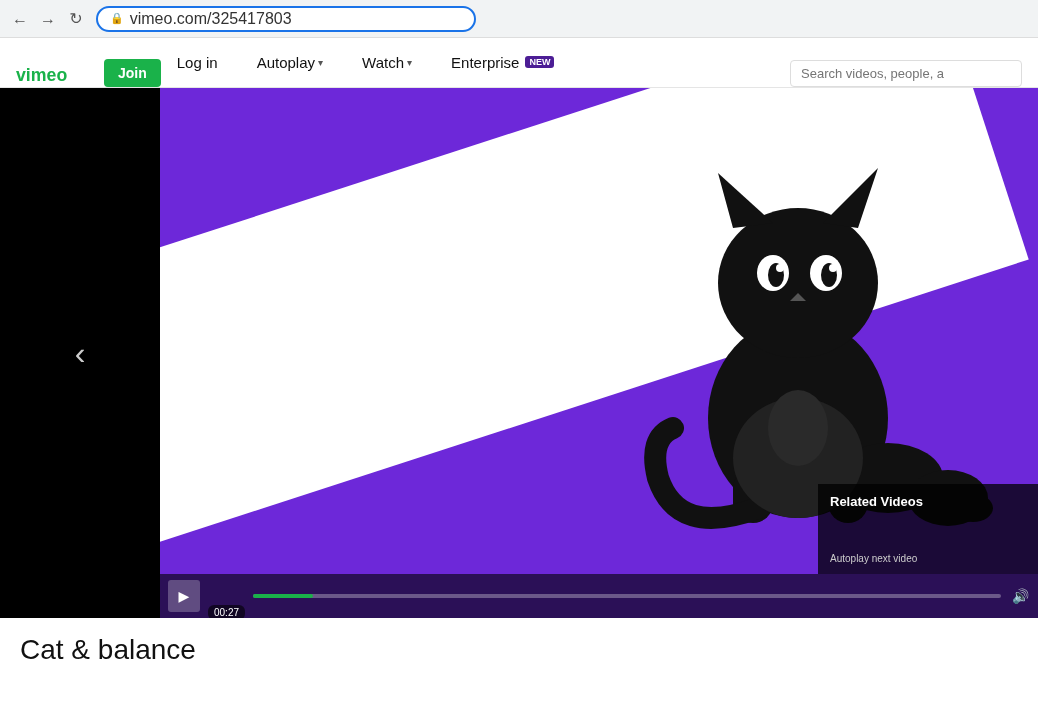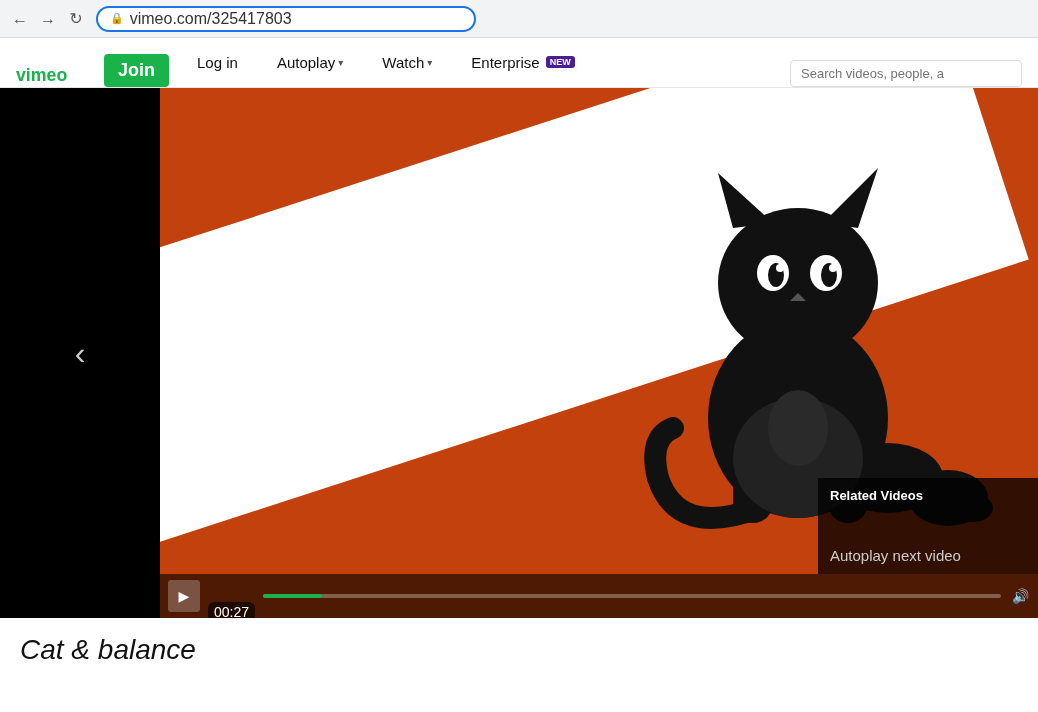--- a/index.html
+++ b/index.html
@@ -75,24 +75,24 @@
     .vimeo-logo svg {
       width: 72px;
       height: 24px;
     }
     .join-btn {
       background: #1ab24a;
       color: #fff;
       border: none;
       border-radius: 4px;
       padding: 6px 14px;
-      font-size: 18px;
+      font-size: 14px;
       font-weight: 600;
       cursor: pointer;
-      margin-right: 16px;
+      margin-right: 4px;
     }
     .nav-links {
       display: flex;
       align-items: center;
       gap: 15px;
       flex: 1;
     }
     .nav-link {
       color: #111;
       text-decoration: none;
@@ -168,21 +168,21 @@
       background: #f5c000;
       min-height: 530px;
       overflow: hidden;
     }
 
     
     .video-scene {
       width: 100%;
       height: 100%;
       position: relative;
-      background: #c2410c;
+      background: #6d28d9;
     }
 
     
     .diagonal-stripe {
       position: absolute;
       bottom: 60px;
       left: -50px;
       width: 110%;
       height: 280px;
       background: #fff;
@@ -212,21 +212,21 @@
       cursor: pointer;
       display: flex;
       align-items: center;
       justify-content: center;
       color: #fff;
       font-size: 14px;
     }
     .time-display {
       background: rgba(0,0,0,0.6);
       color: #fff;
-      font-size: 14px;
+      font-size: 10px;
       padding: 2px 6px;
       border-radius: 6px;
       margin-top: 32px;
     }
     .progress-bar {
       flex: 1;
       height: 4px;
       background: rgba(255,255,255,0.3);
       border-radius: 2px;
       position: relative;
@@ -248,42 +248,41 @@
       background: #fff;
       padding: 16px 20px;
       display: flex;
       align-items: flex-start;
       justify-content: space-between;
     }
     .video-title {
       font-size: 28px;
       font-weight: 400;
       color: #111;
-      font-style: italic;
     }
 
     
     .related-panel {
       position: absolute;
       bottom: 44px;
       right: 0;
       width: 220px;
       background: rgba(0,0,0,0.75);
       padding: 10px 12px;
       z-index: 10;
     }
     .related-title {
       color: #fff;
       font-size: 13px;
       font-weight: 600;
       margin-bottom: 4px;
     }
     .autoplay-text {
       color: #ccc;
-      font-size: 15px;
+      font-size: 10px;
       margin-top: 44px;
     }
   </style>
 </head>
 <body>
 
 <div class="browser-chrome">
   <div class="browser-nav-buttons">
     <button class="nav-btn">←</button>
     <button class="nav-btn">→</button>

